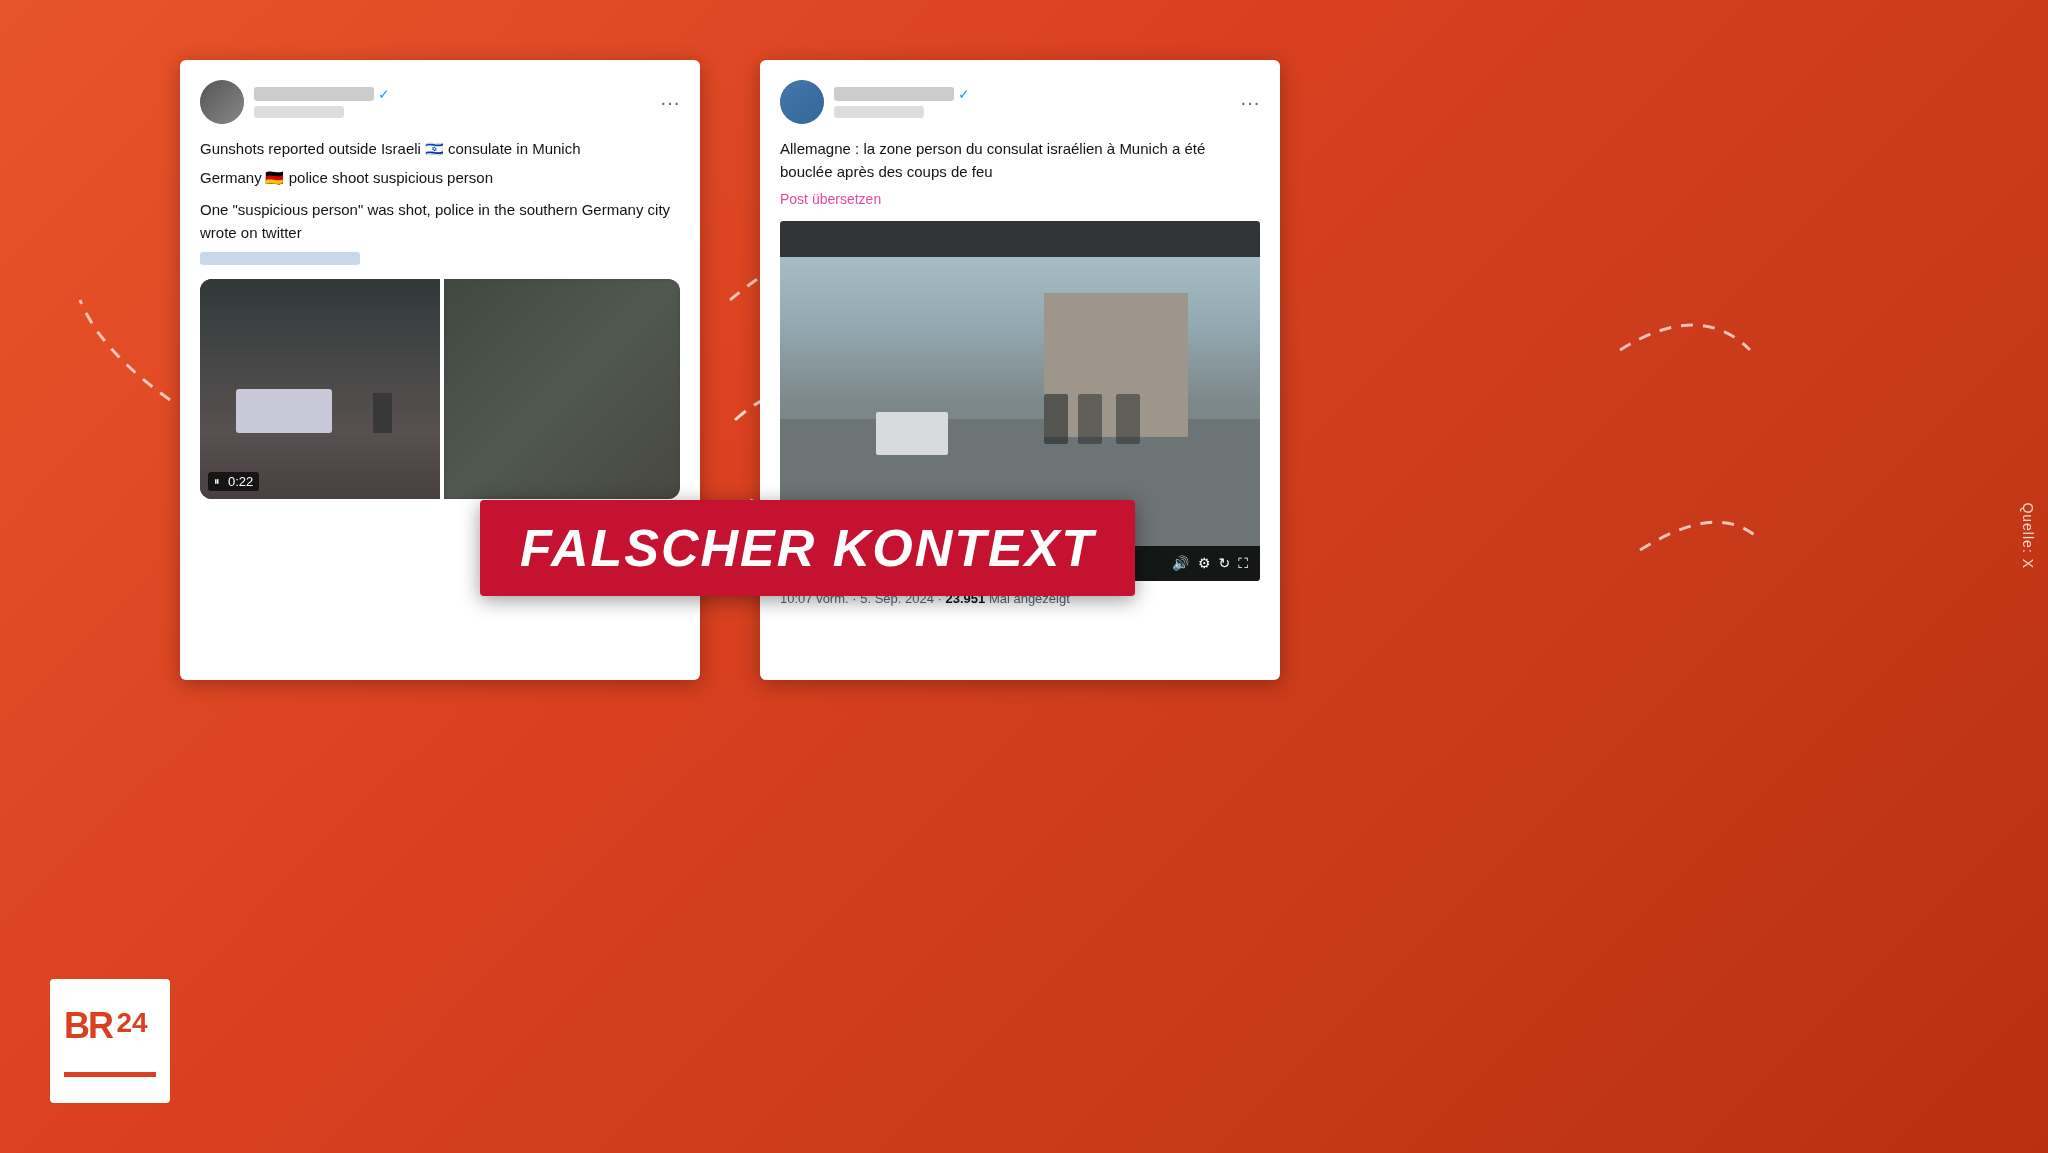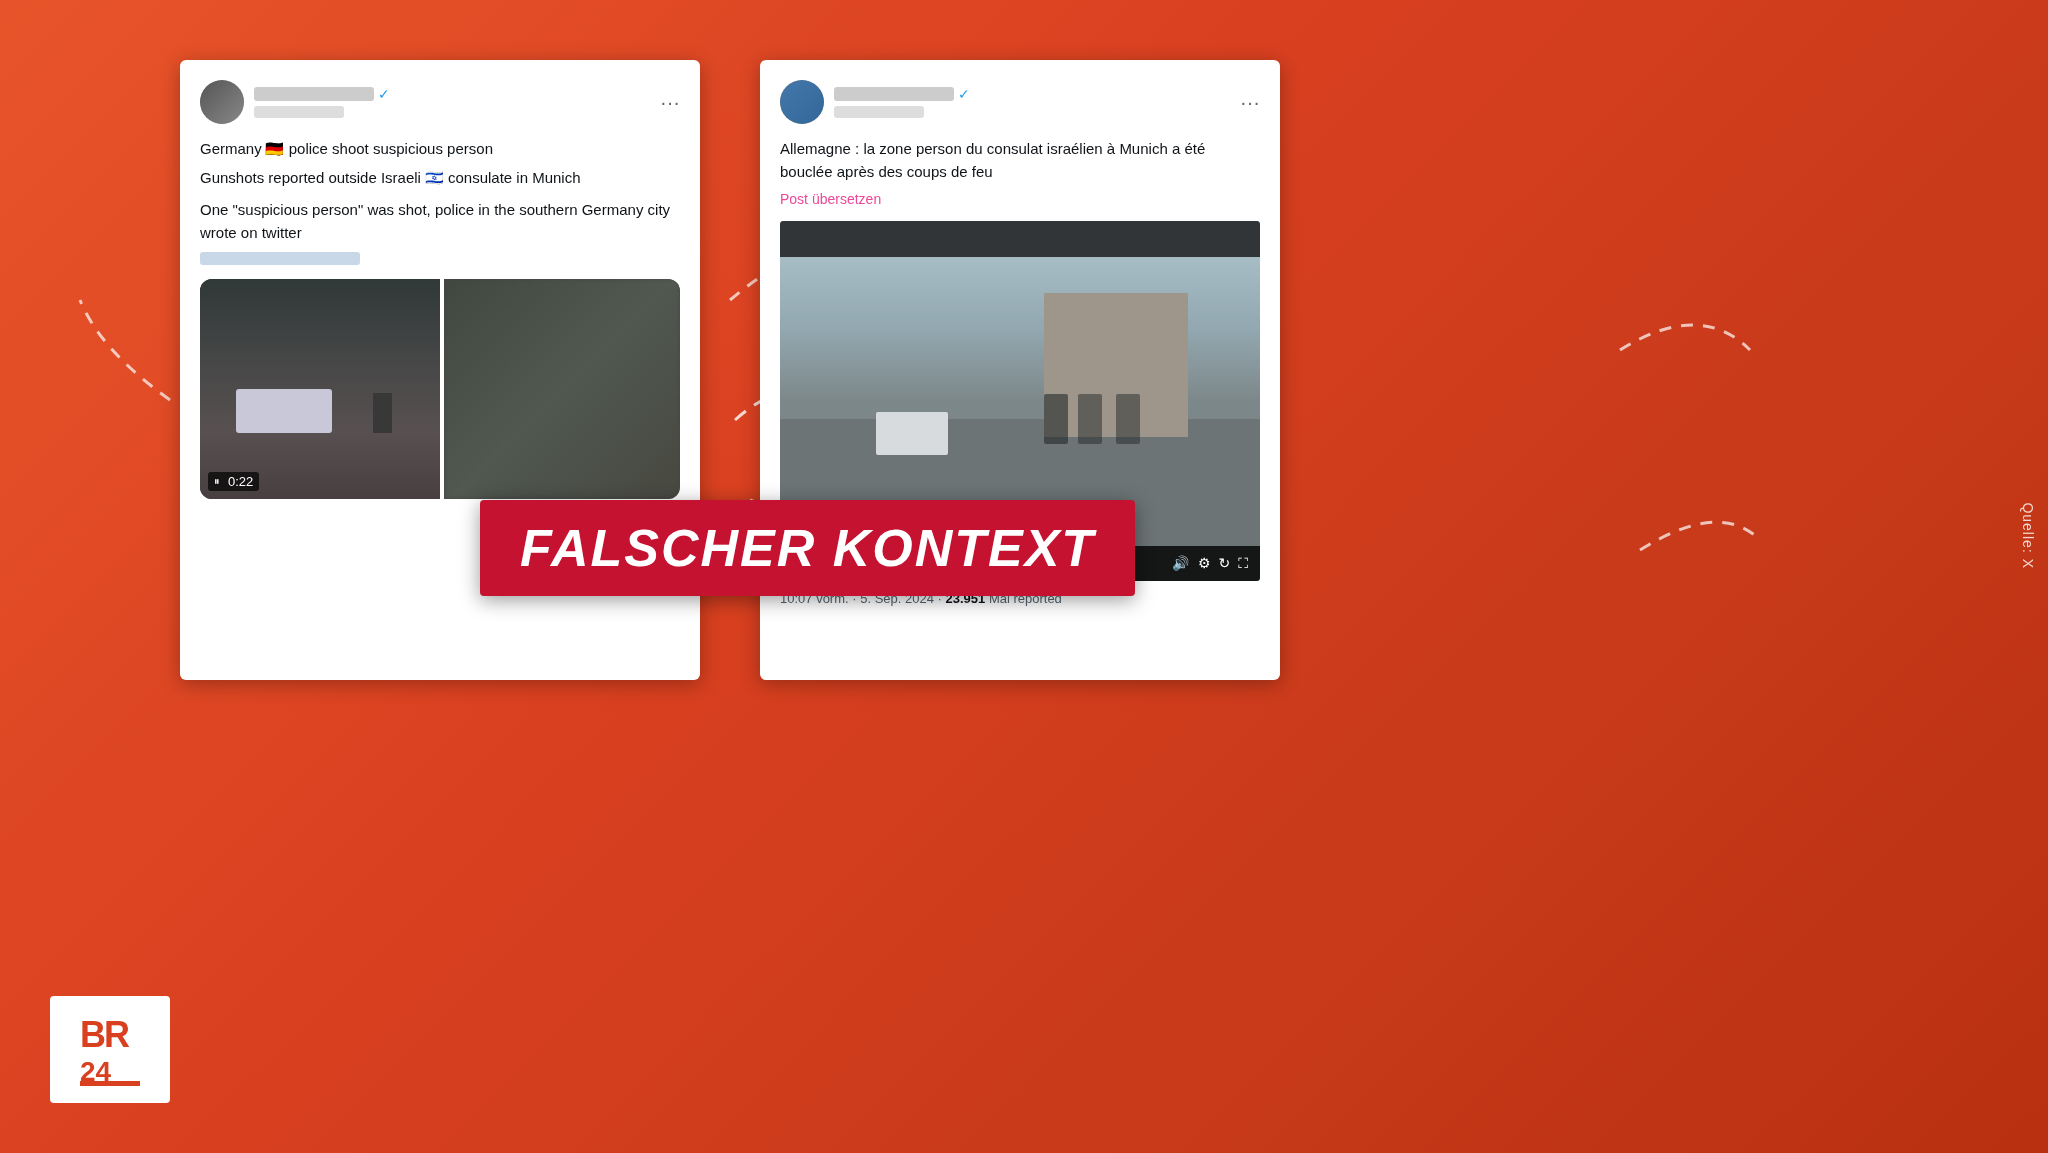--- a/index.html
+++ b/index.html
@@ -249,27 +249,27 @@
       text-transform: uppercase;
       box-shadow: 0 4px 20px rgba(0,0,0,0.4);
     }
 
     
     .br24-logo {
       position: absolute;
       bottom: 50px;
       left: 50px;
       background: #fff;
-      padding: 30px;
+      padding: 14px;
       border-radius: 4px;
       display: flex;
       align-items: center;
       justify-content: center;
       width: 120px;
-      height: 107px;
+      height: 124px;
     }
 
     
     .quelle-label {
       position: absolute;
       right: 20px;
       bottom: 50%;
       transform: rotate(90deg);
       transform-origin: right center;
       font-size: 14px;
@@ -400,24 +400,24 @@
             <span class="verified-badge">✓</span>
           </div>
           <div class="user-handle"></div>
         </div>
       </div>
       <span class="more-dots">···</span>
     </div>
 
     <div class="post-body">
       <p class="post-text">
-        Germany 🇩🇪 police shoot suspicious person
+        Gunshots reported outside Israeli 🇮🇱 consulate in Munich
       </p>
       <p class="post-text">
-        Gunshots reported outside Israeli 🇮🇱 consulate in Munich
+        Germany 🇩🇪 police shoot suspicious person
       </p>
       <p class="post-text" style="margin-top:10px;">
         One "suspicious person" was shot, police in the southern Germany city wrote on twitter
       </p>
       <div style="width:160px; height:13px; background:#c8d8e8; border-radius:3px; margin-top:8px;"></div>
     </div>
 
     <div class="video-container">
 
       <div class="video-thumb video-thumb-left">
@@ -475,21 +475,21 @@
         <span class="video-progress">0:00 / 0:34</span>
         <div class="video-icons">
           <span>🔊</span>
           <span>⚙</span>
           <span>↻</span>
           <span>⛶</span>
         </div>
       </div>
     </div>
 
-    <div class="post-meta"><span>10:07 vorm. · 5. Sep. 2024 · </span><strong>23.951</strong> <span>Mal reported</span></div>
+    <div class="post-meta"><span>10:07 vorm. · 5. Sep. 2024 · </span><strong>23.951</strong> <span>Mal angezeigt</span></div>
   </div>
 
 </div>
 
 <div class="falscher-banner">FALSCHER KONTEXT</div>
 
 <div class="br24-logo">
   <div style="position:relative; width:92px; height:72px;">
     <span style="font-size:36px; font-weight:900; color:#d94020; letter-spacing:-2px;">BR</span>
     <span style="font-size:28px; font-weight:900; color:#d94020; vertical-align:super;">24</span>

